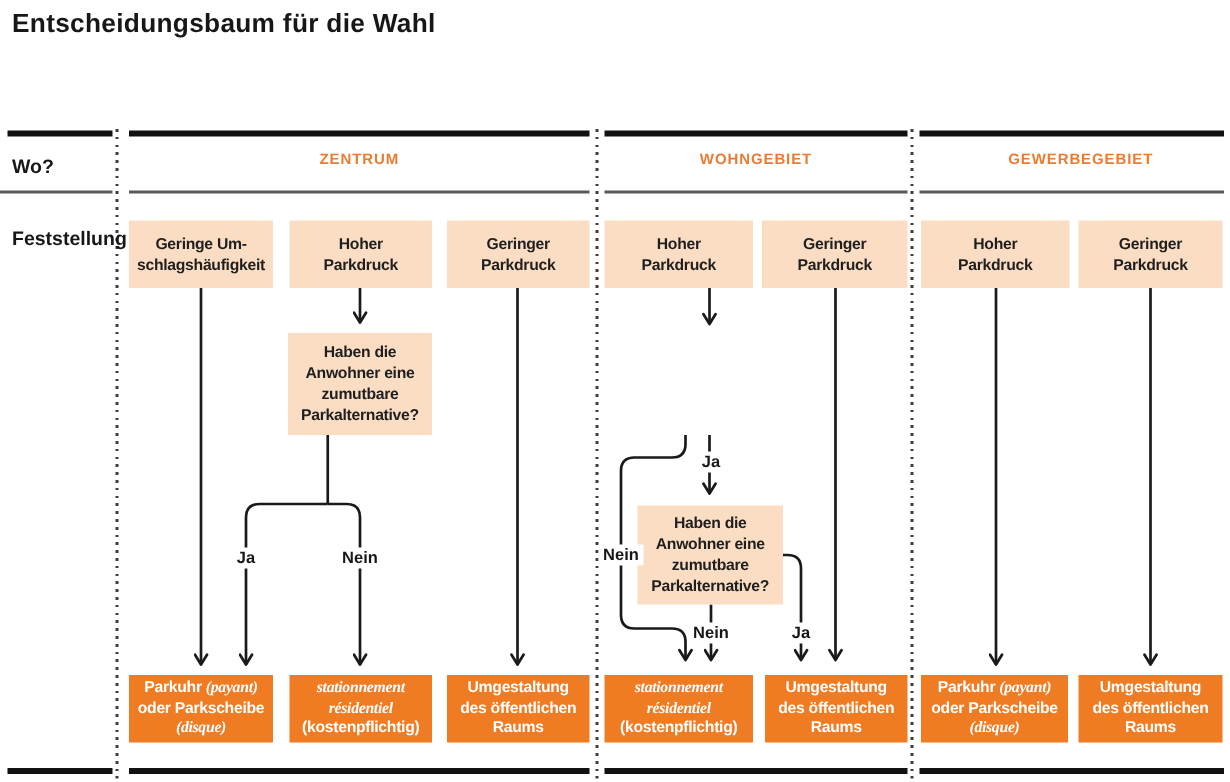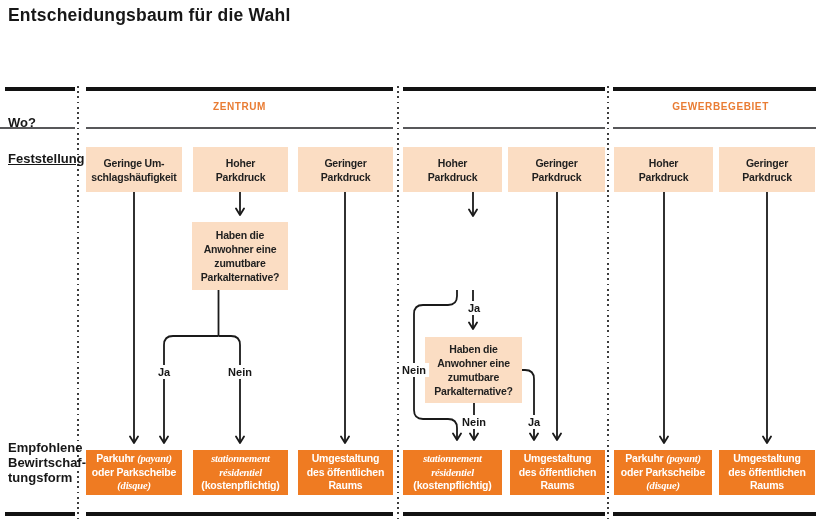--- a/index.html
+++ b/index.html
@@ -50,29 +50,25 @@
 
   <div class="hr" style="left:5px;top:512px;width:70px;"></div>
   <div class="hr" style="left:86px;top:512px;width:307px;"></div>
   <div class="hr" style="left:403px;top:512px;width:202px;"></div>
   <div class="hr" style="left:613px;top:512px;width:203px;"></div>
 
   <div class="vdots" style="left:77px;"></div>
   <div class="vdots" style="left:397px;"></div>
   <div class="vdots" style="left:607px;"></div>
 
-  <div class="rowlabel" style="left:8px;top:115px;">Wo?</div>
-  <div class="rowlabel" style="left:8px;top:151px;text-decoration:underline;">Feststellung</div>
-  <div class="rowlabel" style="left:8px;top:440px;">
-    <div>Empfohlene</div>
-    <div>Bewirtschaf-</div>
-    <div>tungsform</div>
-  </div>
+  <div class="rowlabel" style="left:8px;top:103px;">Wo?</div>
+  <div class="rowlabel" style="left:8px;top:151px;">Feststellung</div>
 
   <div class="colhead" style="left:86px;width:307px;">ZENTRUM</div>
+  <div class="colhead" style="left:403px;width:202px;">WOHNGEBIET</div>
   <div class="colhead" style="left:619px;width:203px;">GEWERBEGEBIET</div>
 
   <svg class="connectors" width="820" height="521" viewBox="0 0 820 521">
     <defs>
       <marker id="arw" viewBox="0 0 10 10" refX="8" refY="5" markerWidth="10" markerHeight="10" markerUnits="userSpaceOnUse" orient="auto">
         <path d="M1.5,1 L8,5 L1.5,9" fill="none" stroke="#1a1a1a" stroke-width="1.8" stroke-linecap="round" stroke-linejoin="round"></path>
       </marker>
     </defs>
     <g fill="none" stroke="#1a1a1a" stroke-width="1.8">
       <path d="M134,192 V443" marker-end="url(#arw)"></path>

